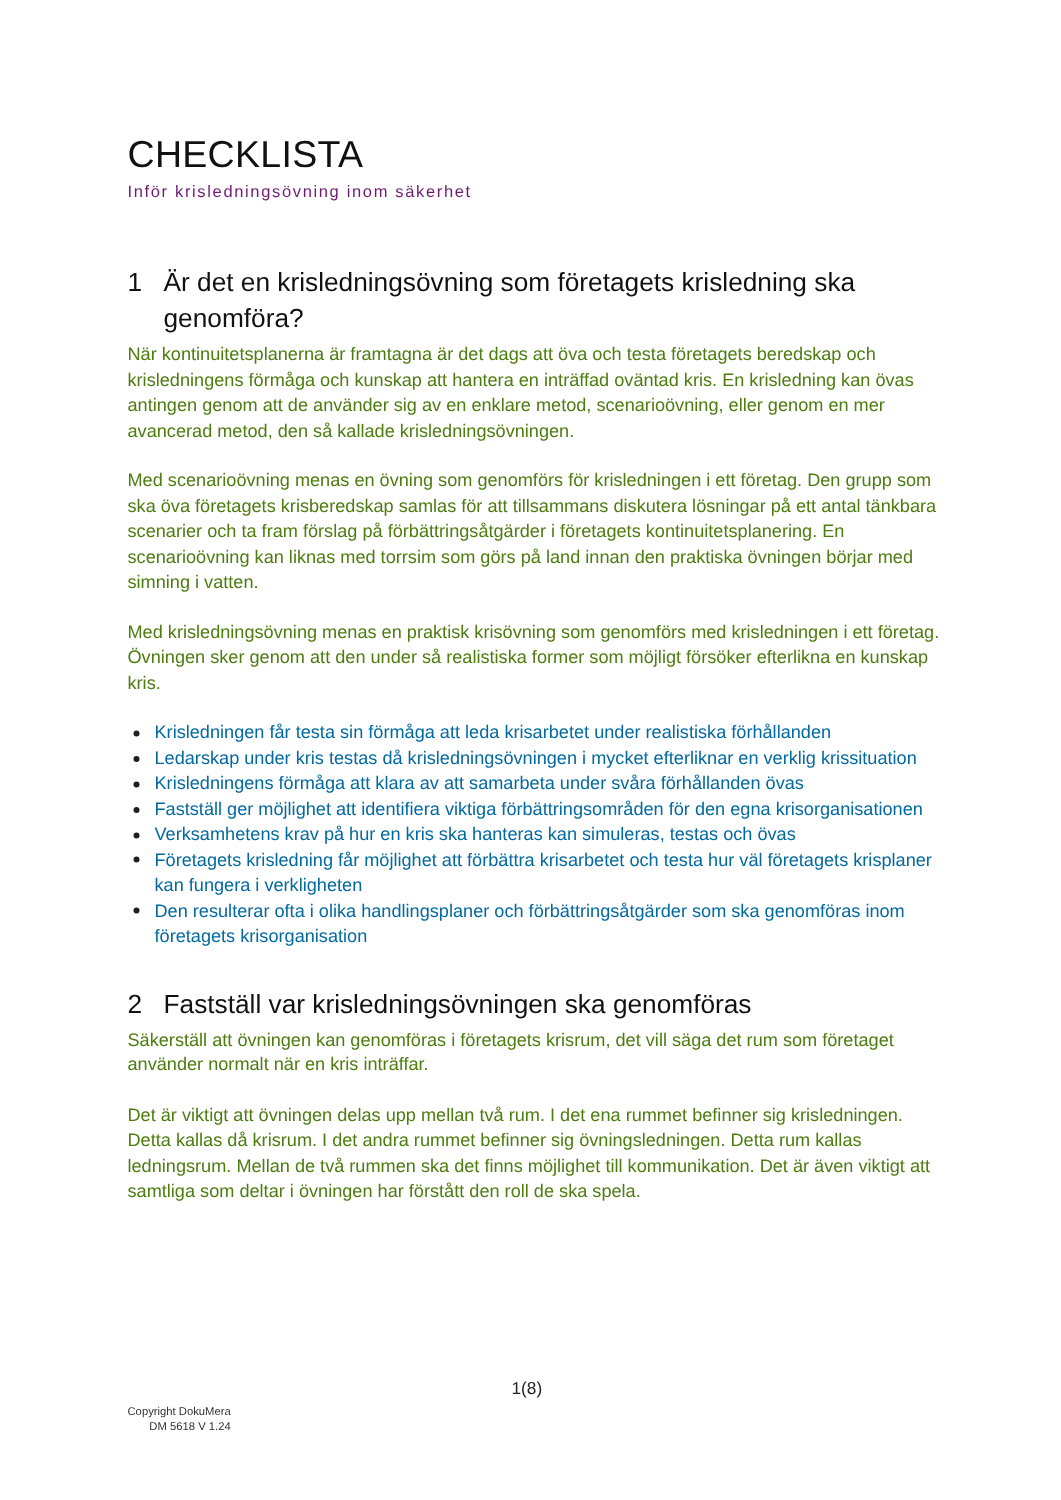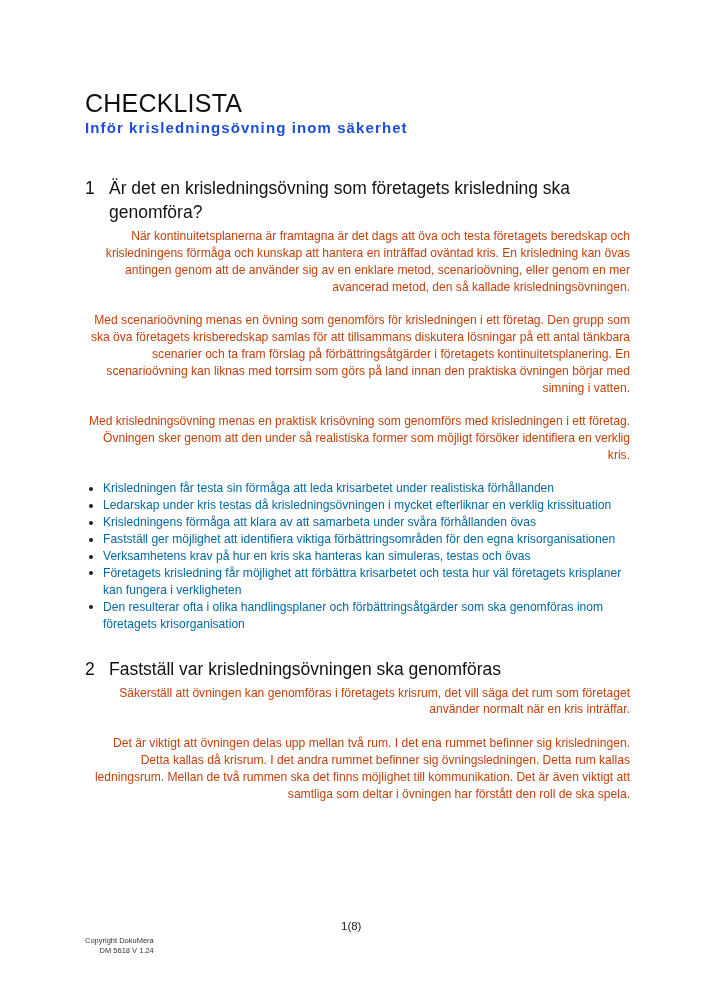--- a/index.html
+++ b/index.html
@@ -30,26 +30,25 @@
       font-weight: normal;
       color: #111;
       letter-spacing: 0.2px;
       margin: 0;
       line-height: 30px;
     }
     .subtitle {
       position: absolute;
       left: 85px;
       top: 120px;
-      font-size: 15px;
+      font-size: 11px;
       letter-spacing: 1.1px;
-      color: #1d4ed8;
+      color: #701a75;
       margin: 0;
       line-height: 16px;
-      font-weight: bold;
     }
     .content {
       position: absolute;
       left: 85px;
       top: 176px;
       width: 545px;
     }
     .h1 {
       display: flex;
       font-size: 17.5px;
@@ -59,22 +58,21 @@
       font-weight: normal;
     }
     .h1 .num {
       width: 24px;
       flex: 0 0 24px;
     }
     p.body {
       font-size: 12.1px;
       line-height: 16.9px;
       margin: 0 0 16.5px 0;
-      color: #c2410c;
-      text-align: right;
+      color: #4d7c0f;
     }
     ul.bullets {
       list-style: none;
       margin: 0 0 16px 0;
       padding: 0;
     }
     ul.bullets li {
       position: relative;
       padding-left: 18px;
       font-size: 12.1px;
@@ -118,21 +116,21 @@
 
   <div class="content">
 
     <section>
       <h2 class="h1">
         <span class="num">1</span>
         <span>Är det en krisledningsövning som företagets krisledning ska genomföra?</span>
       </h2>
       <p class="body">När kontinuitetsplanerna är framtagna är det dags att öva och testa företagets beredskap och krisledningens förmåga och kunskap att hantera en inträffad oväntad kris. En krisledning kan övas antingen genom att de använder sig av en enklare metod, scenarioövning, eller genom en mer avancerad metod, den så kallade krisledningsövningen.</p>
       <p class="body">Med scenarioövning menas en övning som genomförs för krisledningen i ett företag. Den grupp som ska öva företagets krisberedskap samlas för att tillsammans diskutera lösningar på ett antal tänkbara scenarier och ta fram förslag på förbättringsåtgärder i företagets kontinuitetsplanering. En scenarioövning kan liknas med torrsim som görs på land innan den praktiska övningen börjar med simning i vatten.</p>
-      <p class="body">Med krisledningsövning menas en praktisk krisövning som genomförs med krisledningen i ett företag. Övningen sker genom att den under så realistiska former som möjligt försöker identifiera en verklig kris.</p>
+      <p class="body">Med krisledningsövning menas en praktisk krisövning som genomförs med krisledningen i ett företag. Övningen sker genom att den under så realistiska former som möjligt försöker efterlikna en kunskap kris.</p>
       <ul class="bullets">
         <li><span class="dot"></span><span>Krisledningen får testa sin förmåga att leda krisarbetet under realistiska förhållanden</span></li>
         <li><span class="dot"></span><span>Ledarskap under kris testas då krisledningsövningen i mycket efterliknar en verklig krissituation</span></li>
         <li><span class="dot"></span><span>Krisledningens förmåga att klara av att samarbeta under svåra förhållanden övas</span></li>
         <li><span class="dot"></span><span>Fastställ ger möjlighet att identifiera viktiga förbättringsområden för den egna krisorganisationen</span></li>
         <li><span class="dot"></span><span>Verksamhetens krav på hur en kris ska hanteras kan simuleras, testas och övas</span></li>
         <li><span class="dot"></span><span>Företagets krisledning får möjlighet att förbättra krisarbetet och testa hur väl företagets krisplaner kan fungera i verkligheten</span></li>
         <li><span class="dot"></span><span>Den resulterar ofta i olika handlingsplaner och förbättringsåtgärder som ska genomföras inom företagets krisorganisation</span></li>
       </ul>
     </section>

